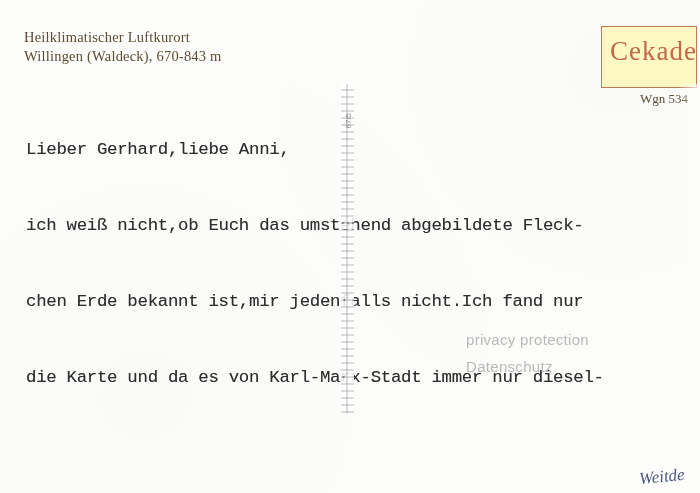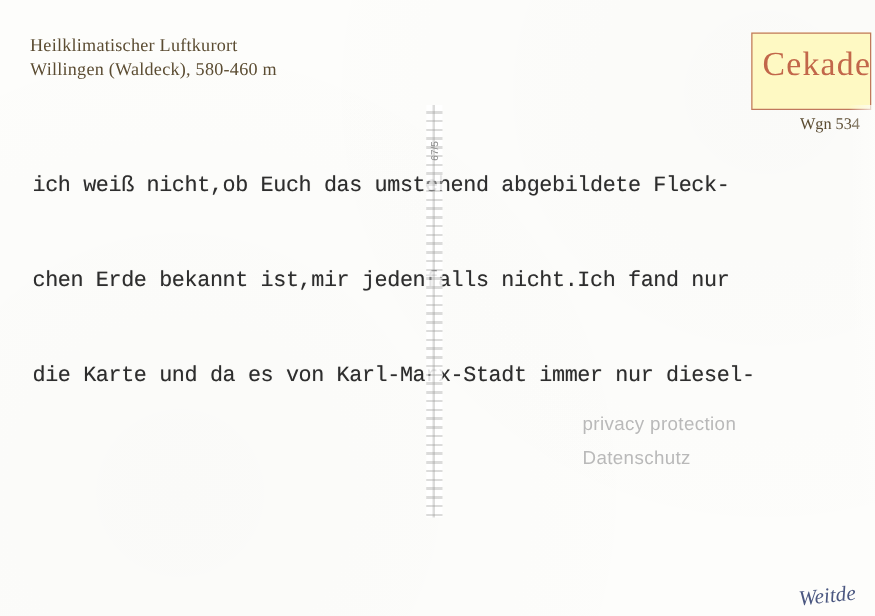--- a/index.html
+++ b/index.html
@@ -182,29 +182,30 @@
 </style>
 </head>
 <body>
 
 <div class="postcard">
 
   <div class="grain"></div>
 
   <div class="header">
     <div class="line">Heilklimatischer Luftkurort</div>
-    <div class="line">Willingen (Waldeck), 580-460 m</div>
+    <div class="line">Willingen (Waldeck), 670-843 m</div>
   </div>
 
   <div class="stamp-box">
     <div class="stamp-logo">Cekade</div>
     <div class="stamp-code">Wgn 534</div>
   </div>
 
   <div class="letter">
+    <div class="row">Lieber Gerhard,liebe Anni,</div>
     <div class="row">ich weiß nicht,ob Euch das umstehend abgebildete Fleck-</div>
     <div class="row">chen Erde bekannt ist,mir jedenfalls nicht.Ich fand nur</div>
     <div class="row">die Karte und da es von Karl-Marx-Stadt immer nur diesel-</div>
     
     
     
     
     
     
     

